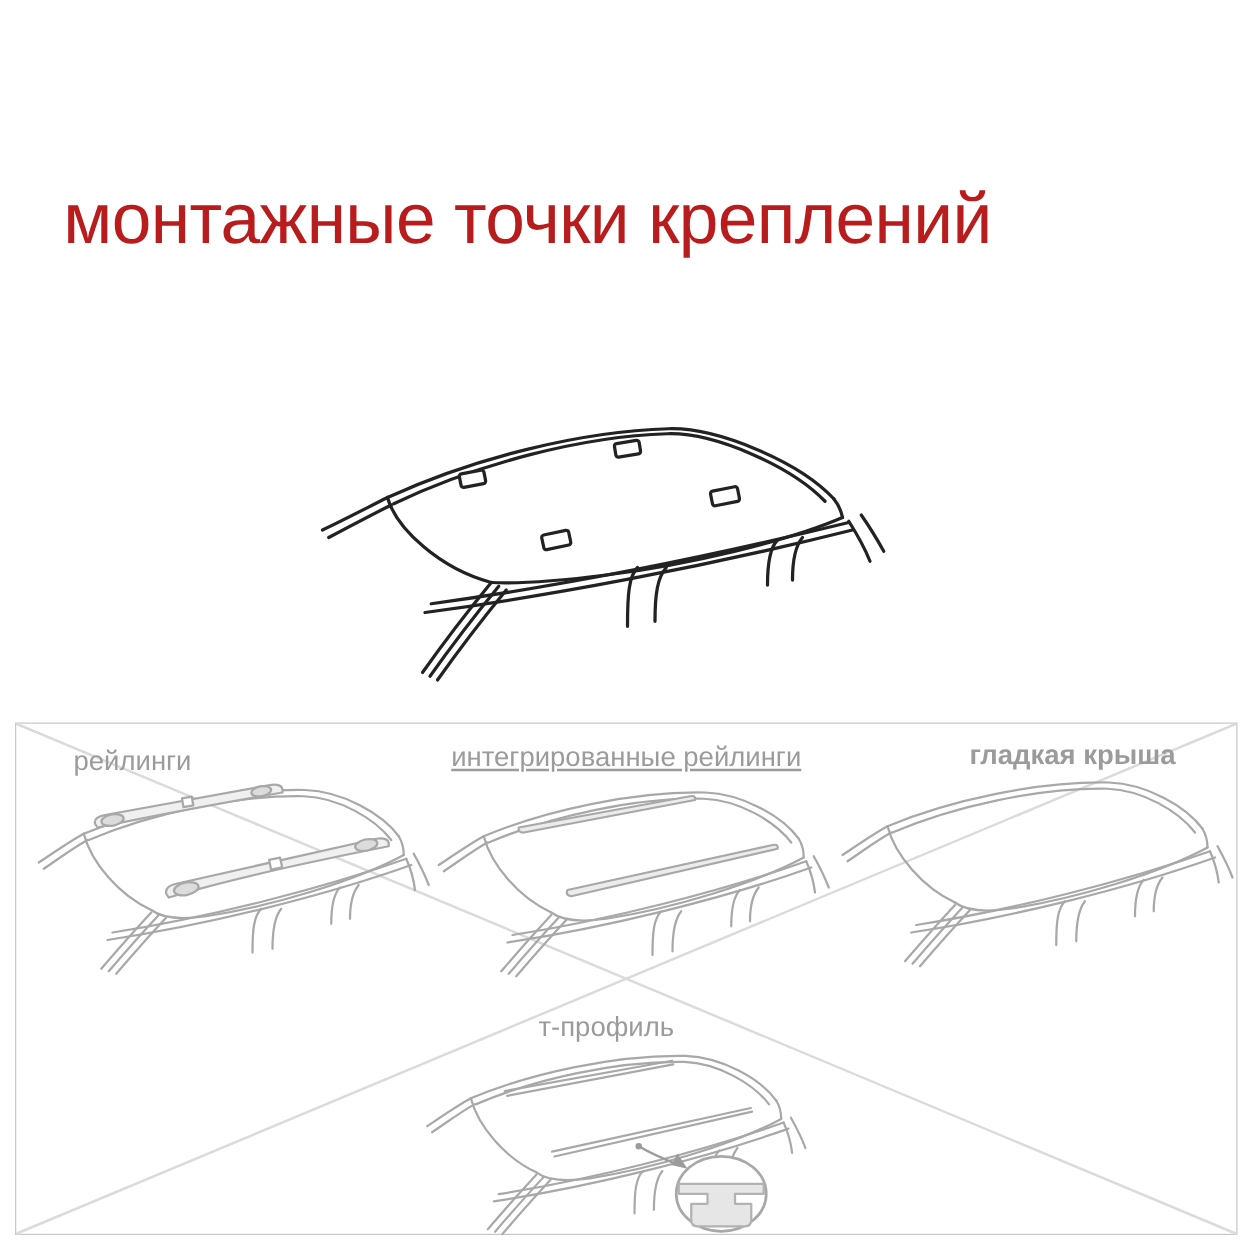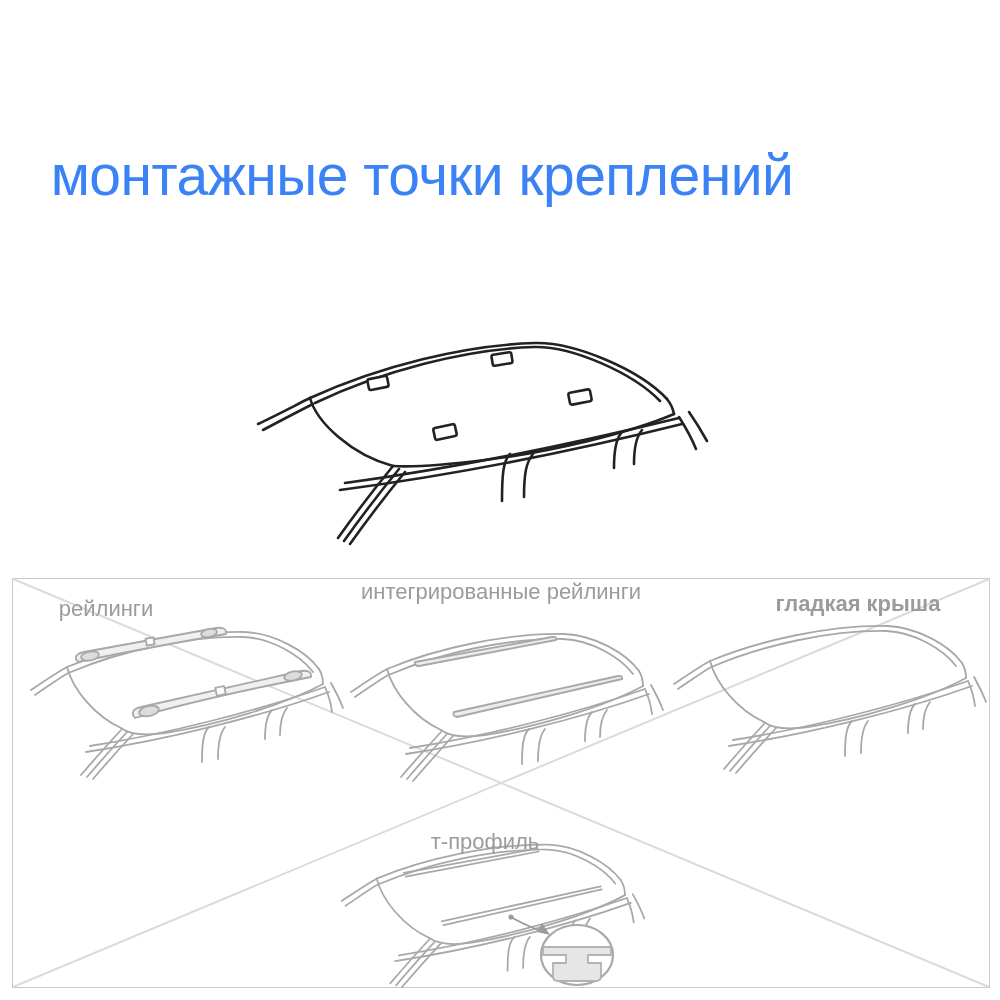--- a/index.html
+++ b/index.html
@@ -2,21 +2,21 @@
 <html><head>
 <meta charset="utf-8">
 <style>
   html,body{margin:0;padding:0;background:#fff;}
   #stage{
     position:relative;width:1000px;height:1000px;background:#fff;
     font-family:"Liberation Sans", sans-serif;overflow:hidden;
   }
   .title{
     position:absolute;left:0;top:142px;width:844px;text-align:center;
-    font-size:57px;letter-spacing:-0.5px;color:#3b82f6;white-space:nowrap;
+    font-size:57px;letter-spacing:-0.5px;color:#b91c1c;white-space:nowrap;
   }
   .panel{
     position:absolute;left:12px;top:578px;width:978px;height:410px;
     border:1px solid #c9c9c9;box-sizing:border-box;background:#fff;
   }
   .abs{position:absolute;}
   .lbl{
     position:absolute;transform:translateX(-50%);color:#9b9b9b;
     font-size:22px;white-space:nowrap;
   }
@@ -138,17 +138,17 @@
     <g>
       <circle cx="226" cy="92" r="2.6" fill="#9b9b9b"></circle>
       <path d="M226,92 C236,98 248,103 258,107" stroke="#9b9b9b" stroke-width="1.8" fill="none"></path>
       <path d="M265,110 L252,107 L257,98 Z" fill="#9b9b9b"></path>
       <ellipse cx="292" cy="130" rx="36" ry="30" fill="#ffffff" stroke="#a8a8a8" stroke-width="2.2"></ellipse>
       <path d="M258,122 L326,122 L326,130 L303,130 L303,138 L316,138 L316,151 Q316,156 311,156 L273,156 Q268,156 268,151 L268,138 L281,138 L281,130 L258,130 Z" fill="#e6e6e6" stroke="#b2b2b2" stroke-width="1.8" stroke-linejoin="round"></path>
     </g>
   </svg>
 
   <div class="lbl" style="left:106px;top:596px;text-align:right;">рейлинги</div>
-  <div class="lbl" style="left:501px;top:579px;">интегрированные рейлинги</div>
+  <div class="lbl" style="left:501px;top:593px;text-decoration:underline;">интегрированные рейлинги</div>
   <div class="lbl" style="left:858px;top:591px;font-weight:bold;">гладкая крыша</div>
-  <div class="lbl" style="left:485px;top:829px;">т-профиль</div>
+  <div class="lbl" style="left:485px;top:809px;">т-профиль</div>
 
 </div>
 
 </body></html>

